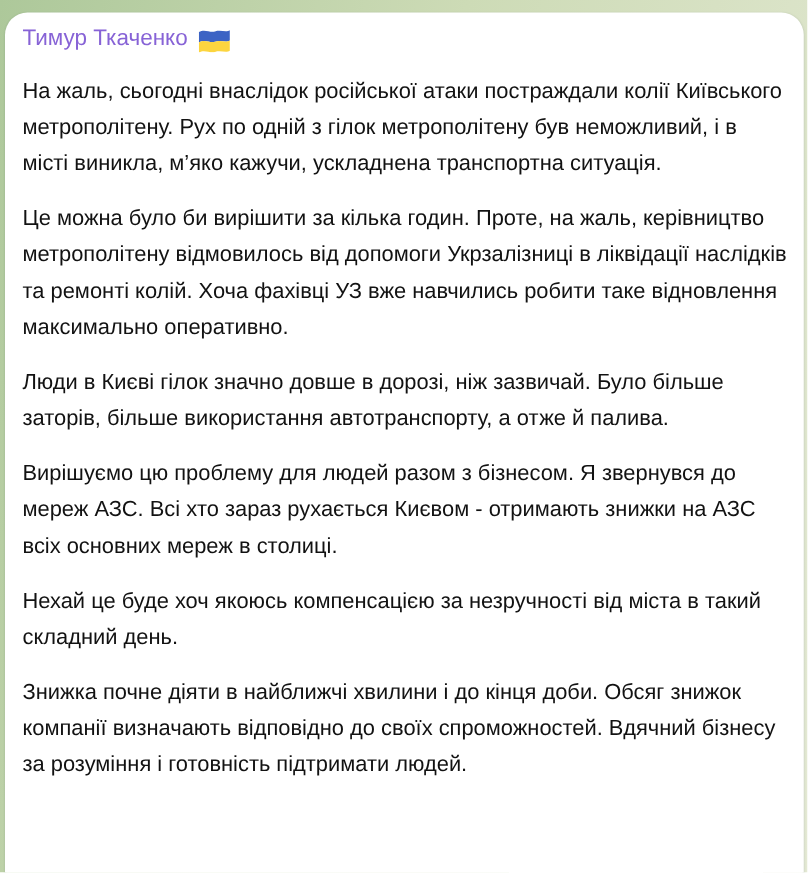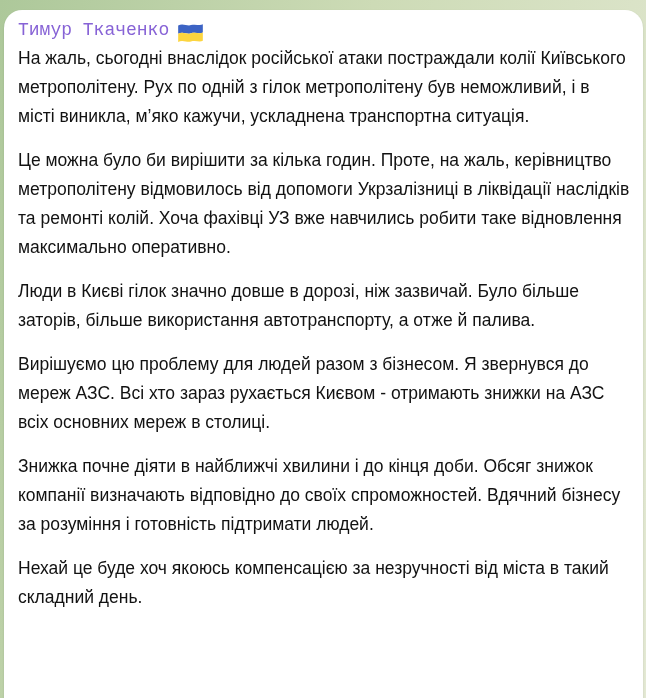--- a/index.html
+++ b/index.html
@@ -15,31 +15,31 @@
       var(--chat-bg-3,#e4e9d4) 100%);
   }
   .bubble{
     position:absolute;left:4px;top:10px;width:611px;height:700px;
     background:var(--bubble-bg,#ffffff);
     border-radius:18px 18px 0 0;
     box-shadow:0 1px 2px rgba(16,35,47,.15);
     padding:6px 14px 0 14px;
   }
   .author-row{
-    display:flex;align-items:center;gap:8px;height:27px;margin-top:1px;font-family:Liberation Mono, monospace;
+    display:flex;align-items:center;gap:8px;height:27px;margin-top:1px;
   }
   .author-name{
     color:var(--author-name,#8763d6);
     font-size:18px;font-weight:500;line-height:27px;
     white-space:nowrap;cursor:pointer;
   }
   .flag{display:inline-flex;align-items:center;margin-top:2px;}
   .flag-blue{fill:var(--flag-blue,#3c63c4);}
   .flag-yellow{fill:var(--flag-yellow,#fcd53f);}
-  .message-text{margin-top:0;width:612px;}
+  .message-text{margin-top:14px;width:612px;}
   .message-text p{
     margin:0 0 15px 0;
     color:var(--text,#121212);
     font-size:17.5px;line-height:29px;
     letter-spacing:0;
   }
 </style>
 </head>
 <body>
 
@@ -54,18 +54,18 @@
           <path class="flag-yellow" d="M1,14 C6,11 11,15 15,13.5 C20,12 25,14.5 28,12.5 L28,21.5 C25,23.5 20,21 15,22.5 C11,24 6,20 1,23 Z"></path>
         </svg>
       </span>
     </div>
 
     <div class="message-text">
       <p>На жаль, сьогодні внаслідок російської атаки постраждали колії Київського метрополітену. Рух по одній з гілок метрополітену був неможливий, і в місті виникла, м’яко кажучи, ускладнена транспортна ситуація.</p>
       <p>Це можна було би вирішити за кілька годин. Проте, на жаль, керівництво метрополітену відмовилось від допомоги Укрзалізниці в ліквідації наслідків та ремонті колій. Хоча фахівці УЗ вже навчились робити таке відновлення максимально оперативно.</p>
       <p>Люди в Києві гілок значно довше в дорозі, ніж зазвичай. Було більше заторів, більше використання автотранспорту, а отже й палива.</p>
       <p>Вирішуємо цю проблему для людей разом з бізнесом. Я звернувся до мереж АЗС. Всі хто зараз рухається Києвом - отримають знижки на АЗС всіх основних мереж в столиці.</p>
+      <p>Нехай це буде хоч якоюсь компенсацією за незручності від міста в такий складний день.</p>
       <p>Знижка почне діяти в найближчі хвилини і до кінця доби. Обсяг знижок компанії визначають відповідно до своїх спроможностей. Вдячний бізнесу за розуміння і готовність підтримати людей.</p>
-      <p>Нехай це буде хоч якоюсь компенсацією за незручності від міста в такий складний день.</p>
     </div>
 
   </div>
 </div>
 
 </body></html>

